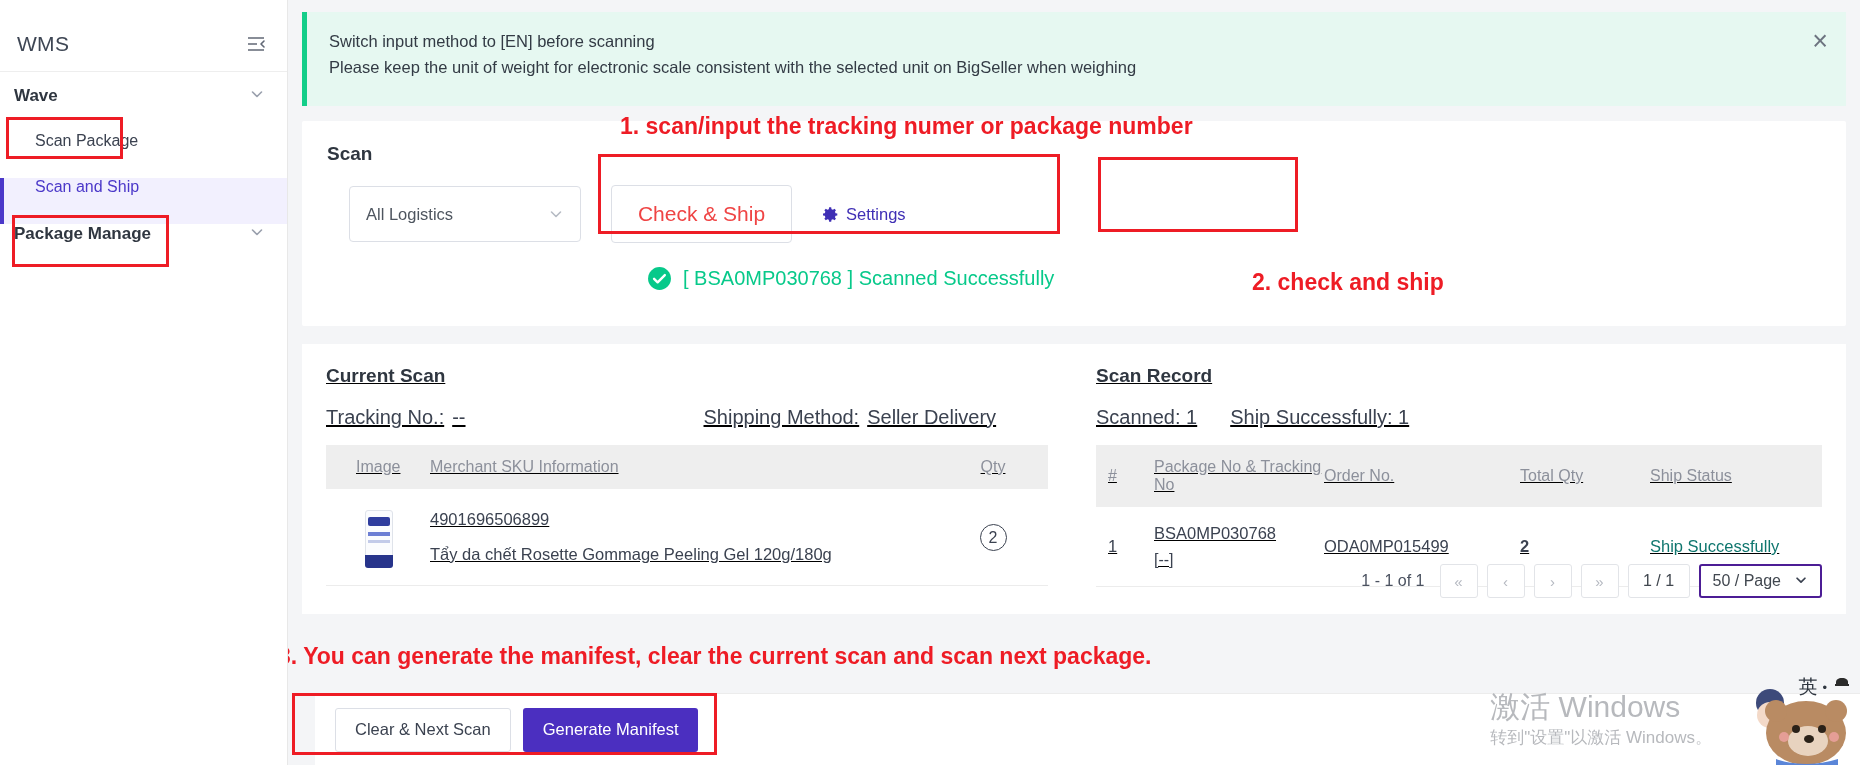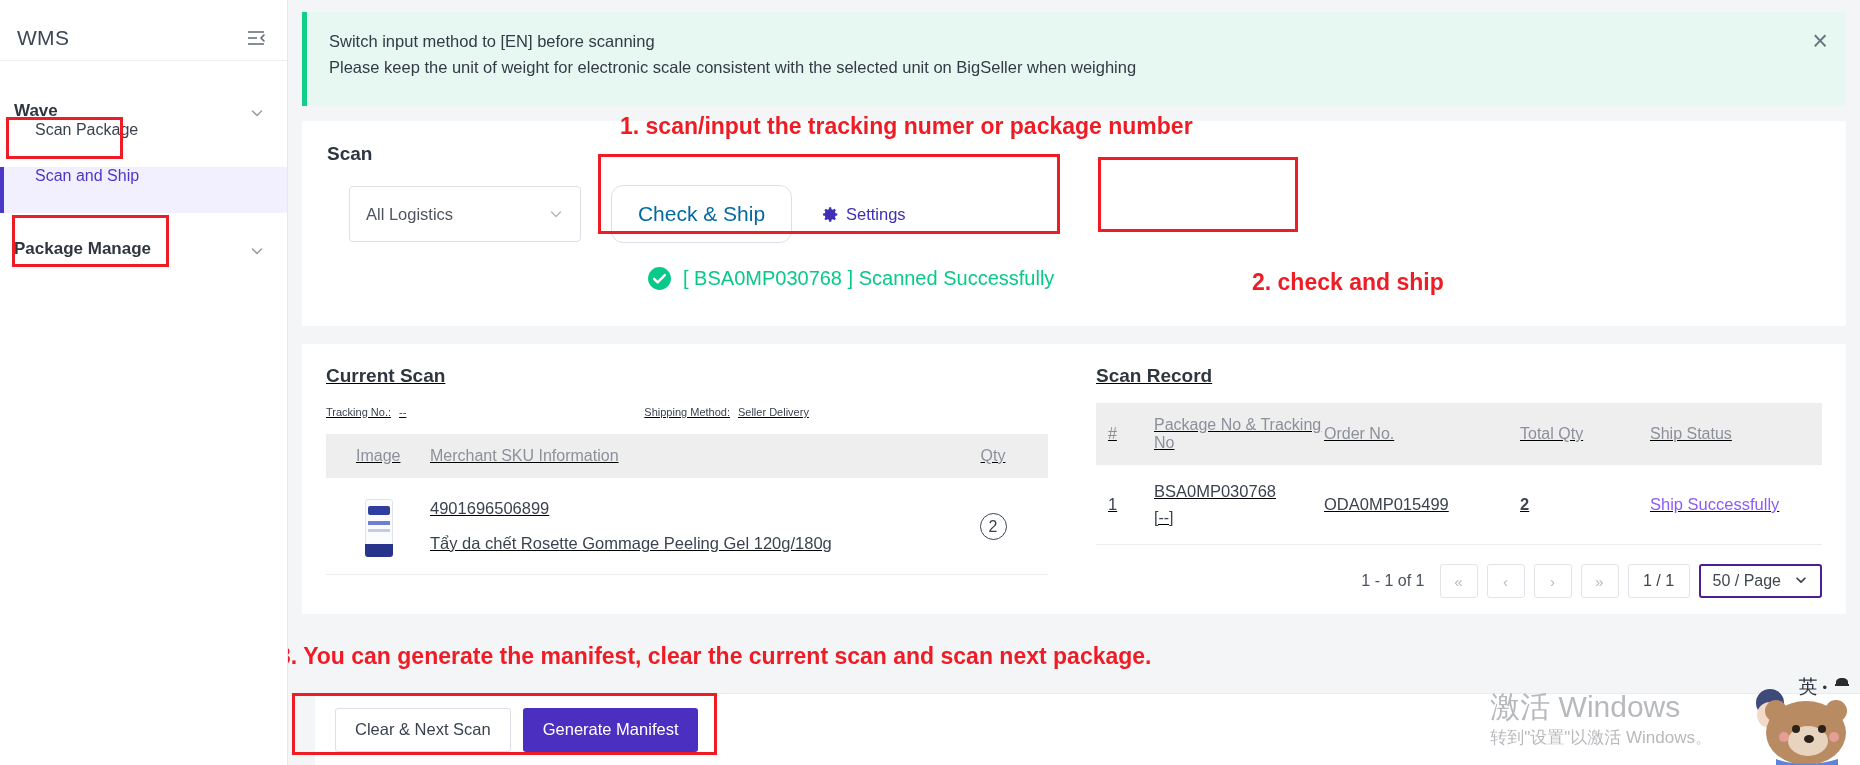--- a/index.html
+++ b/index.html
@@ -10,31 +10,31 @@
     overflow: hidden;
   }
   #app { position: relative; width: 1860px; height: 765px; display: flex; }
 
   
   .sidebar {
     width: 288px; height: 765px; background: #ffffff;
     border-right: 1px solid #e8e8e8; flex: 0 0 288px; position: relative;
   }
   .sidebar-head {
-    height: 61px; display: flex; align-items: center;
+    height: 72px; display: flex; align-items: center;
     justify-content: space-between; padding: 16px 20px 0 17px;
     border-bottom: 1px solid #eeeeee;
   }
   .brand { font-size: 21px; color: #3e4654; letter-spacing: .3px; }
   .collapse-icon { width: 22px; height: 22px; color: #616876; position: relative; cursor: pointer; }
   .collapse-icon svg { display: block; }
 
   .nav { padding-top: 14px; }
   .nav-group {
-    height: 46px; display: flex; align-items: flex-end;
+    height: 46px; display: flex; align-items: flex-start;
     justify-content: space-between; padding: 0 22px 0 14px;
     font-size: 17px; font-weight: bold; color: #2f3640; cursor: pointer;
     position: relative;
   }
   .nav-group.active-text { color: #3f2fb5; }
   .chev { width: 16px; height: 16px; color: #9aa0ad; flex: 0 0 16px; }
   .chev svg { display: block; }
   .nav-sub {
     height: 46px; display: flex; align-items: flex-start;
     padding-left: 35px; font-size: 16px; color: #3b4250; cursor: pointer;
@@ -79,21 +79,21 @@
   .select-box .chev { color: #b6bbc4; }
   .scan-input-wrap { margin-left: 24px; position: relative; }
   .scan-input {
     width: 497px; height: 62px; border: 1px solid #5145c7; border-radius: 3px;
     font-size: 19px; color: #2f3640; padding: 0 14px; outline: none;
     font-family: "Liberation Sans", sans-serif; background: #fff;
   }
   .scan-input::placeholder { color: #b9bcc2; }
   .check-btn {
     margin-left: 30px; width: 181px; height: 58px; border: 1px solid #dcdfe6;
-    background: #fff; border-radius: 12px; color: #0369a1; font-size: 21px;
+    background: #fff; border-radius: 4px; color: #ef4444; font-size: 21px;
     cursor: pointer; font-family: "Liberation Sans", sans-serif;
   }
   .settings-link {
     margin-left: 30px; display: flex; align-items: center; gap: 7px;
     color: #3f2fb5; font-size: 16.5px; cursor: pointer;
   }
   .gear { width: 17px; height: 17px; }
   .gear svg { display:block; }
 
   .scan-status {
@@ -108,21 +108,21 @@
     position: absolute; color: #ee1c25; font-weight: bold; font-size: 23px;
     z-index: 30; white-space: nowrap;
   }
 
   
   .panels { display: flex; margin: 18px 14px 0 14px; text-decoration: underline; }
   .panel { background: #fff; flex: 1; padding: 21px 24px 0 24px; position: relative; }
   .panel-left { max-width: 770px; height: 270px; }
   .panel-right { height: 270px; }
   .panel-title { font-size: 19px; font-weight: bold; color: #2f3640; }
-  .panel-meta { display: flex; margin-top: 19px; font-size: 11px; color: #3b4250; }
+  .panel-meta { display: flex; margin-top: 19px; font-size: 20px; color: #3b4250; }
   .panel-meta .m2 { margin-left: 238px; }
   .panel-meta .m2b { margin-left: 33px; }
   .meta-val { color: #3b4250; }
 
   table { width: 100%; border-collapse: collapse; margin-top: 16px; }
   thead th {
     background: #eeeeee; color: #8c909b; font-weight: normal; font-size: 16px;
     text-align: left; padding: 13px 0 13px 0; vertical-align: middle;
   }
   tbody td { font-size: 16.5px; color: #3b4250; padding: 17px 0; vertical-align: middle;
@@ -144,21 +144,21 @@
   .circle-num {
     display: inline-block; width: 27px; height: 27px; line-height: 25px; text-align: center;
     border: 1.4px solid #3b4250; border-radius: 50%; font-size: 16px; color: #3b4250;
   }
 
   
   .col-idx { width: 58px; padding-left: 12px !important; }
   .col-pkg { width: 170px; }
   .col-ord { width: 196px; }
   .col-qty { width: 130px; }
-  .ship-ok { color: #8b5cf6; }
+  .ship-ok { color: #0f766e; }
   .bold { font-weight: bold; }
   .sub-dash { color: #3b4250; margin-top: 8px; font-size: 16px;}
 
   .pager {
     position: absolute; right: 24px; bottom: 16px;
     display: flex; align-items: center; gap: 9px; font-size: 16px; color: #4b5260;
   }
   .pg-btn {
     width: 38px; height: 34px; border: 1px solid #e2e4e8; background: #fff;
     border-radius: 3px; color: #b5b9c1; font-size: 15px; cursor: pointer;
@@ -337,20 +337,24 @@
               <td class="qty-cell">
                 <span class="circle-num">2</span>
               </td>
             </tr>
           </tbody>
         </table>
       </div>
 
       <div class="panel panel-right">
         <div class="panel-title">Scan Record</div>
+        <div class="panel-meta">
+          <span>Scanned: 1</span>
+          <span class="m2b">Ship Successfully: 1</span>
+        </div>
 
         <table>
           <thead>
             <tr>
               <th class="col-idx">#</th>
               <th class="col-pkg">Package No &amp; Tracking No</th>
               <th class="col-ord">Order No.</th>
               <th class="col-qty">Total Qty</th>
               <th>Ship Status</th>
             </tr>

